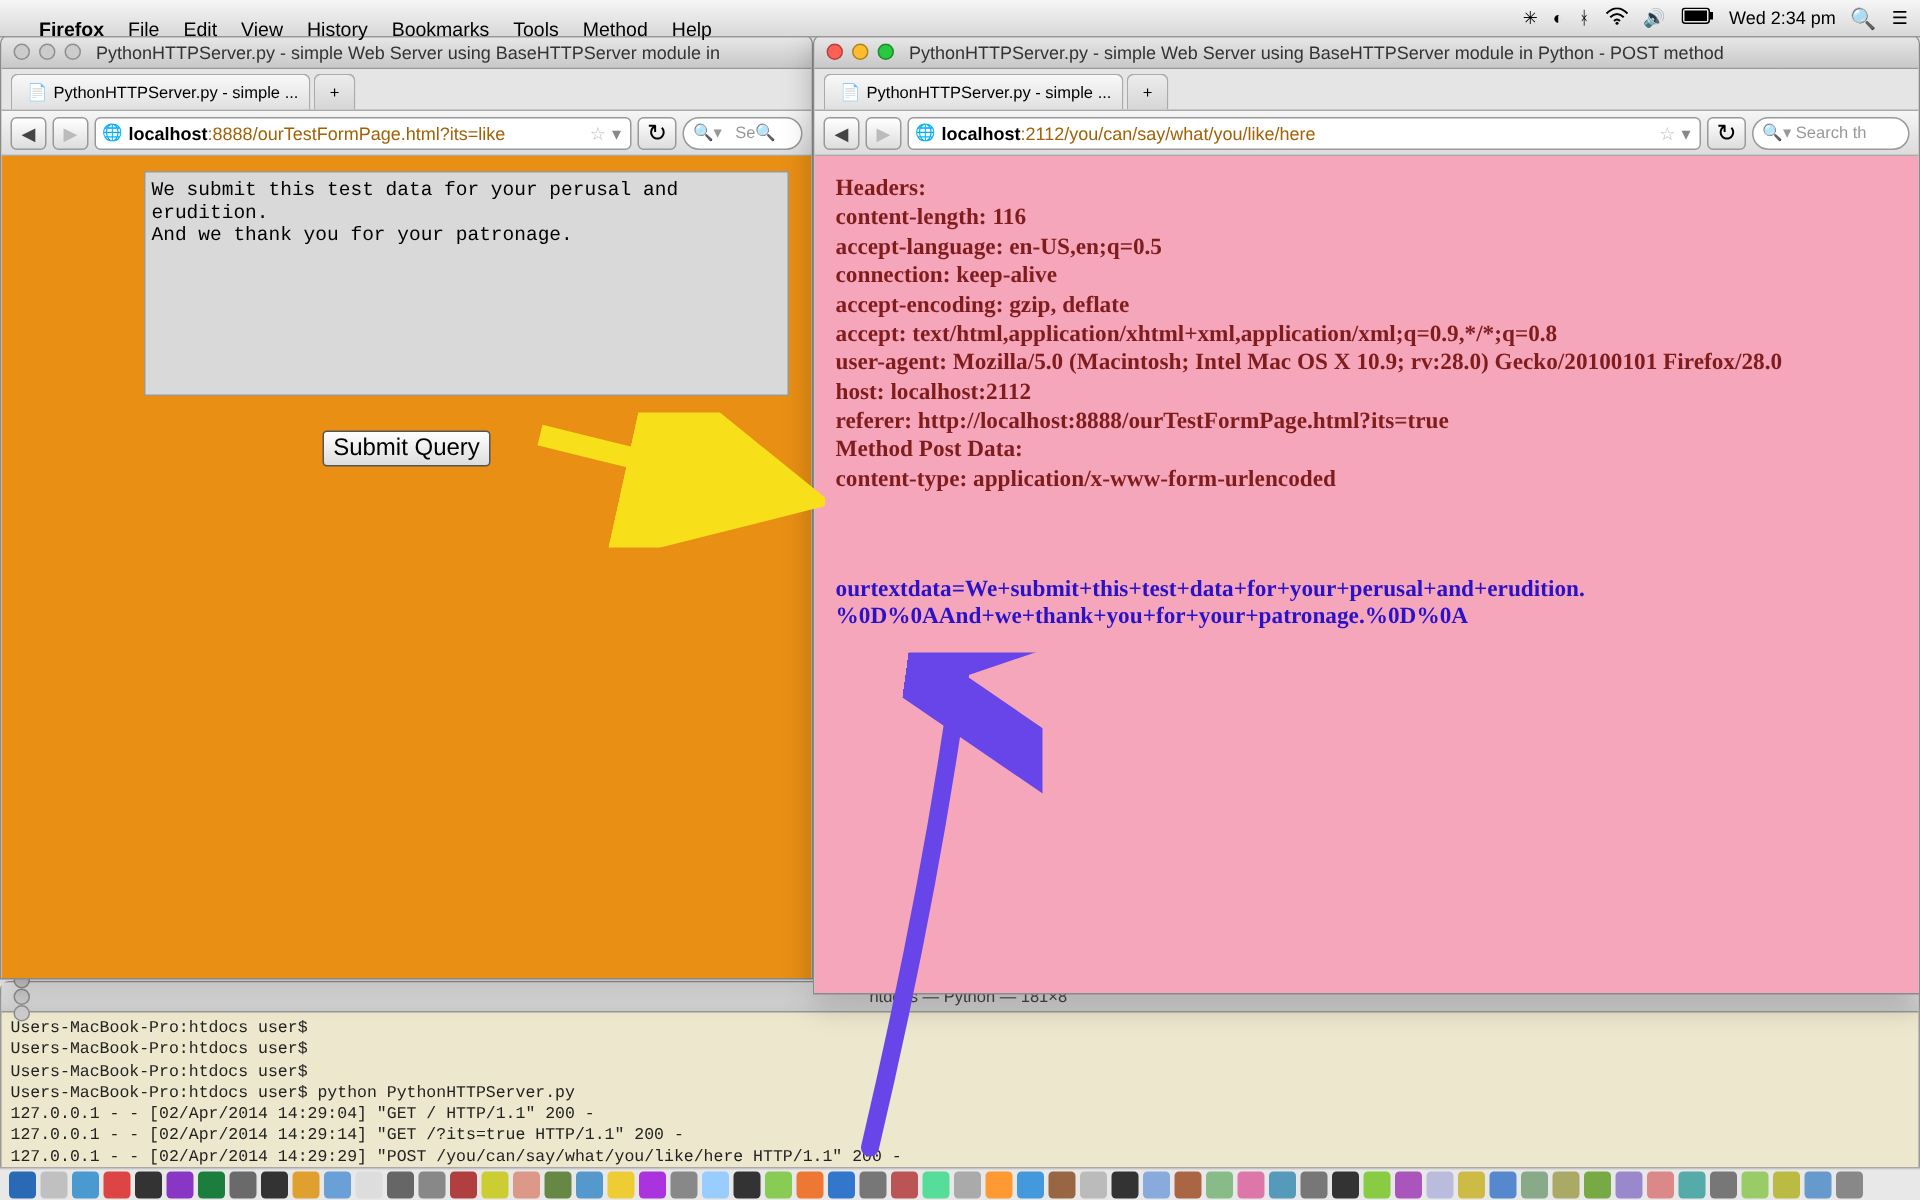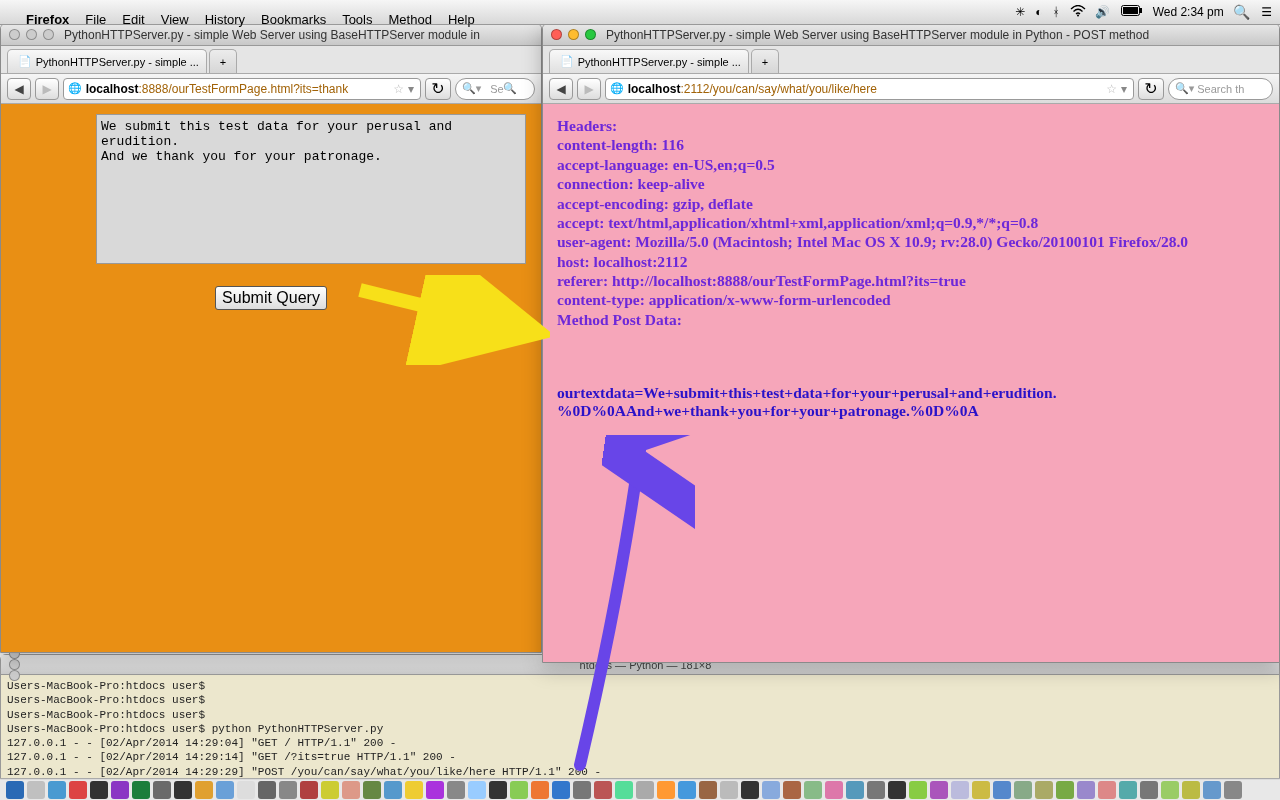--- a/index.html
+++ b/index.html
@@ -37,21 +37,21 @@
     .searchbar.wide{width:105px;}
 
     
     .page-left { background:#e98f14; height: calc(100% - 80px); position:relative; padding:10px; }
     textarea.ta { width:430px; height:150px; margin-left:85px; font-family:"Courier New",monospace; font-size:13px; background:#d9d9d9; border:1px solid #999; padding:4px; resize:none;}
     .submitwrap { text-align:center; margin-top:6px;}
     .submit { display:inline-block; font-size:16px; padding:2px 6px; background:linear-gradient(#fff,#ddd); border:1px solid #555; border-radius:3px;margin-top:12px;}
 
     
     .page-right { background:#f6a6ba; height:calc(100% - 80px); padding:12px 14px; font-family:Georgia,"Times New Roman",serif; font-size:15.5px; }
-    .page-right .hdr { font-weight:700; color:#6d28d9; line-height:1.25;}
+    .page-right .hdr { font-weight:700; color:#7f1d1d; line-height:1.25;}
     .page-right .postblock { margin-top:55px; color:#2a12c9; font-weight:700; word-break:break-word;}
 
     
     .term { position:absolute; left:0; top:654px; width:1280px; height:126px; background:#ece7cd; border:1px solid #999; border-radius:6px 6px 0 0;}
     .term .tb { height:20px; background:linear-gradient(#eee,#ccc); border-bottom:1px solid #999; display:flex; align-items:center; padding:0 8px; font-size:11px; color:#444; }
     .term pre { font-family:"Menlo","Courier New",monospace; font-size:11px; line-height:1.3; padding:4px 6px; color:#222;}
 
     
     .dock { position:absolute; bottom:0; left:0; width:1280px; height:22px; background:rgba(230,230,230,.85); border-top:1px solid #aaa; display:flex; align-items:center; padding:0 6px; gap:3px; overflow:hidden;}
     .dicon { width:18px; height:18px; border-radius:3px; }
@@ -114,21 +114,21 @@
       </div>
     <div class="tab new">+</div>
   </div>
   <div class="toolbar">
     <div class="nav-btn">◀</div>
     <div class="nav-btn" style="color:#bbb">▶</div>
     <div class="urlbar">
       <span class="globe">🌐</span>
       <span class="host">localhost</span>
         <span class="path">:8888</span>
-        <span class="path">/ourTestFormPage.html?its=thank</span>
+        <span class="path">/ourTestFormPage.html?its=like</span>
       <span class="star">☆</span>
       <span style="color:#888; padding:0 2px">▾</span>
     </div>
     <div class="reload">↻</div>
     <div class="searchbar">🔍▾ <span style="margin-left:9px">Se</span> 🔍</div>
   </div>
   <div class="page-left">
     <textarea class="ta" style="">We submit this test data for your perusal and erudition.
 And we thank you for your patronage.</textarea>
     <div class="submitwrap">
@@ -171,22 +171,22 @@
     <div id="hdrs">
         <div class="hdr">Headers:</div>
         <div class="hdr">content-length: 116</div>
         <div class="hdr">accept-language: en-US,en;q=0.5</div>
         <div class="hdr">connection: keep-alive</div>
         <div class="hdr">accept-encoding: gzip, deflate</div>
         <div class="hdr">accept: text/html,application/xhtml+xml,application/xml;q=0.9,*/*;q=0.8</div>
         <div class="hdr">user-agent: Mozilla/5.0 (Macintosh; Intel Mac OS X 10.9; rv:28.0) Gecko/20100101 Firefox/28.0</div>
         <div class="hdr">host: localhost:2112</div>
         <div class="hdr">referer: http://localhost:8888/ourTestFormPage.html?its=true</div>
+        <div class="hdr">Method Post Data:</div>
         <div class="hdr">content-type: application/x-www-form-urlencoded</div>
-        <div class="hdr">Method Post Data:</div>
       </div>
     <div class="postblock">
       <div>ourtextdata=We+submit+this+test+data+for+your+perusal+and+erudition.</div>
       <div>%0D%0AAnd+we+thank+you+for+your+patronage.%0D%0A</div>
     </div>
   </div>
 </div>
 
 <svg class="arrow" style="left:350px; top:275px; width:200px; height:90px; z-index:5;">
   <defs>

